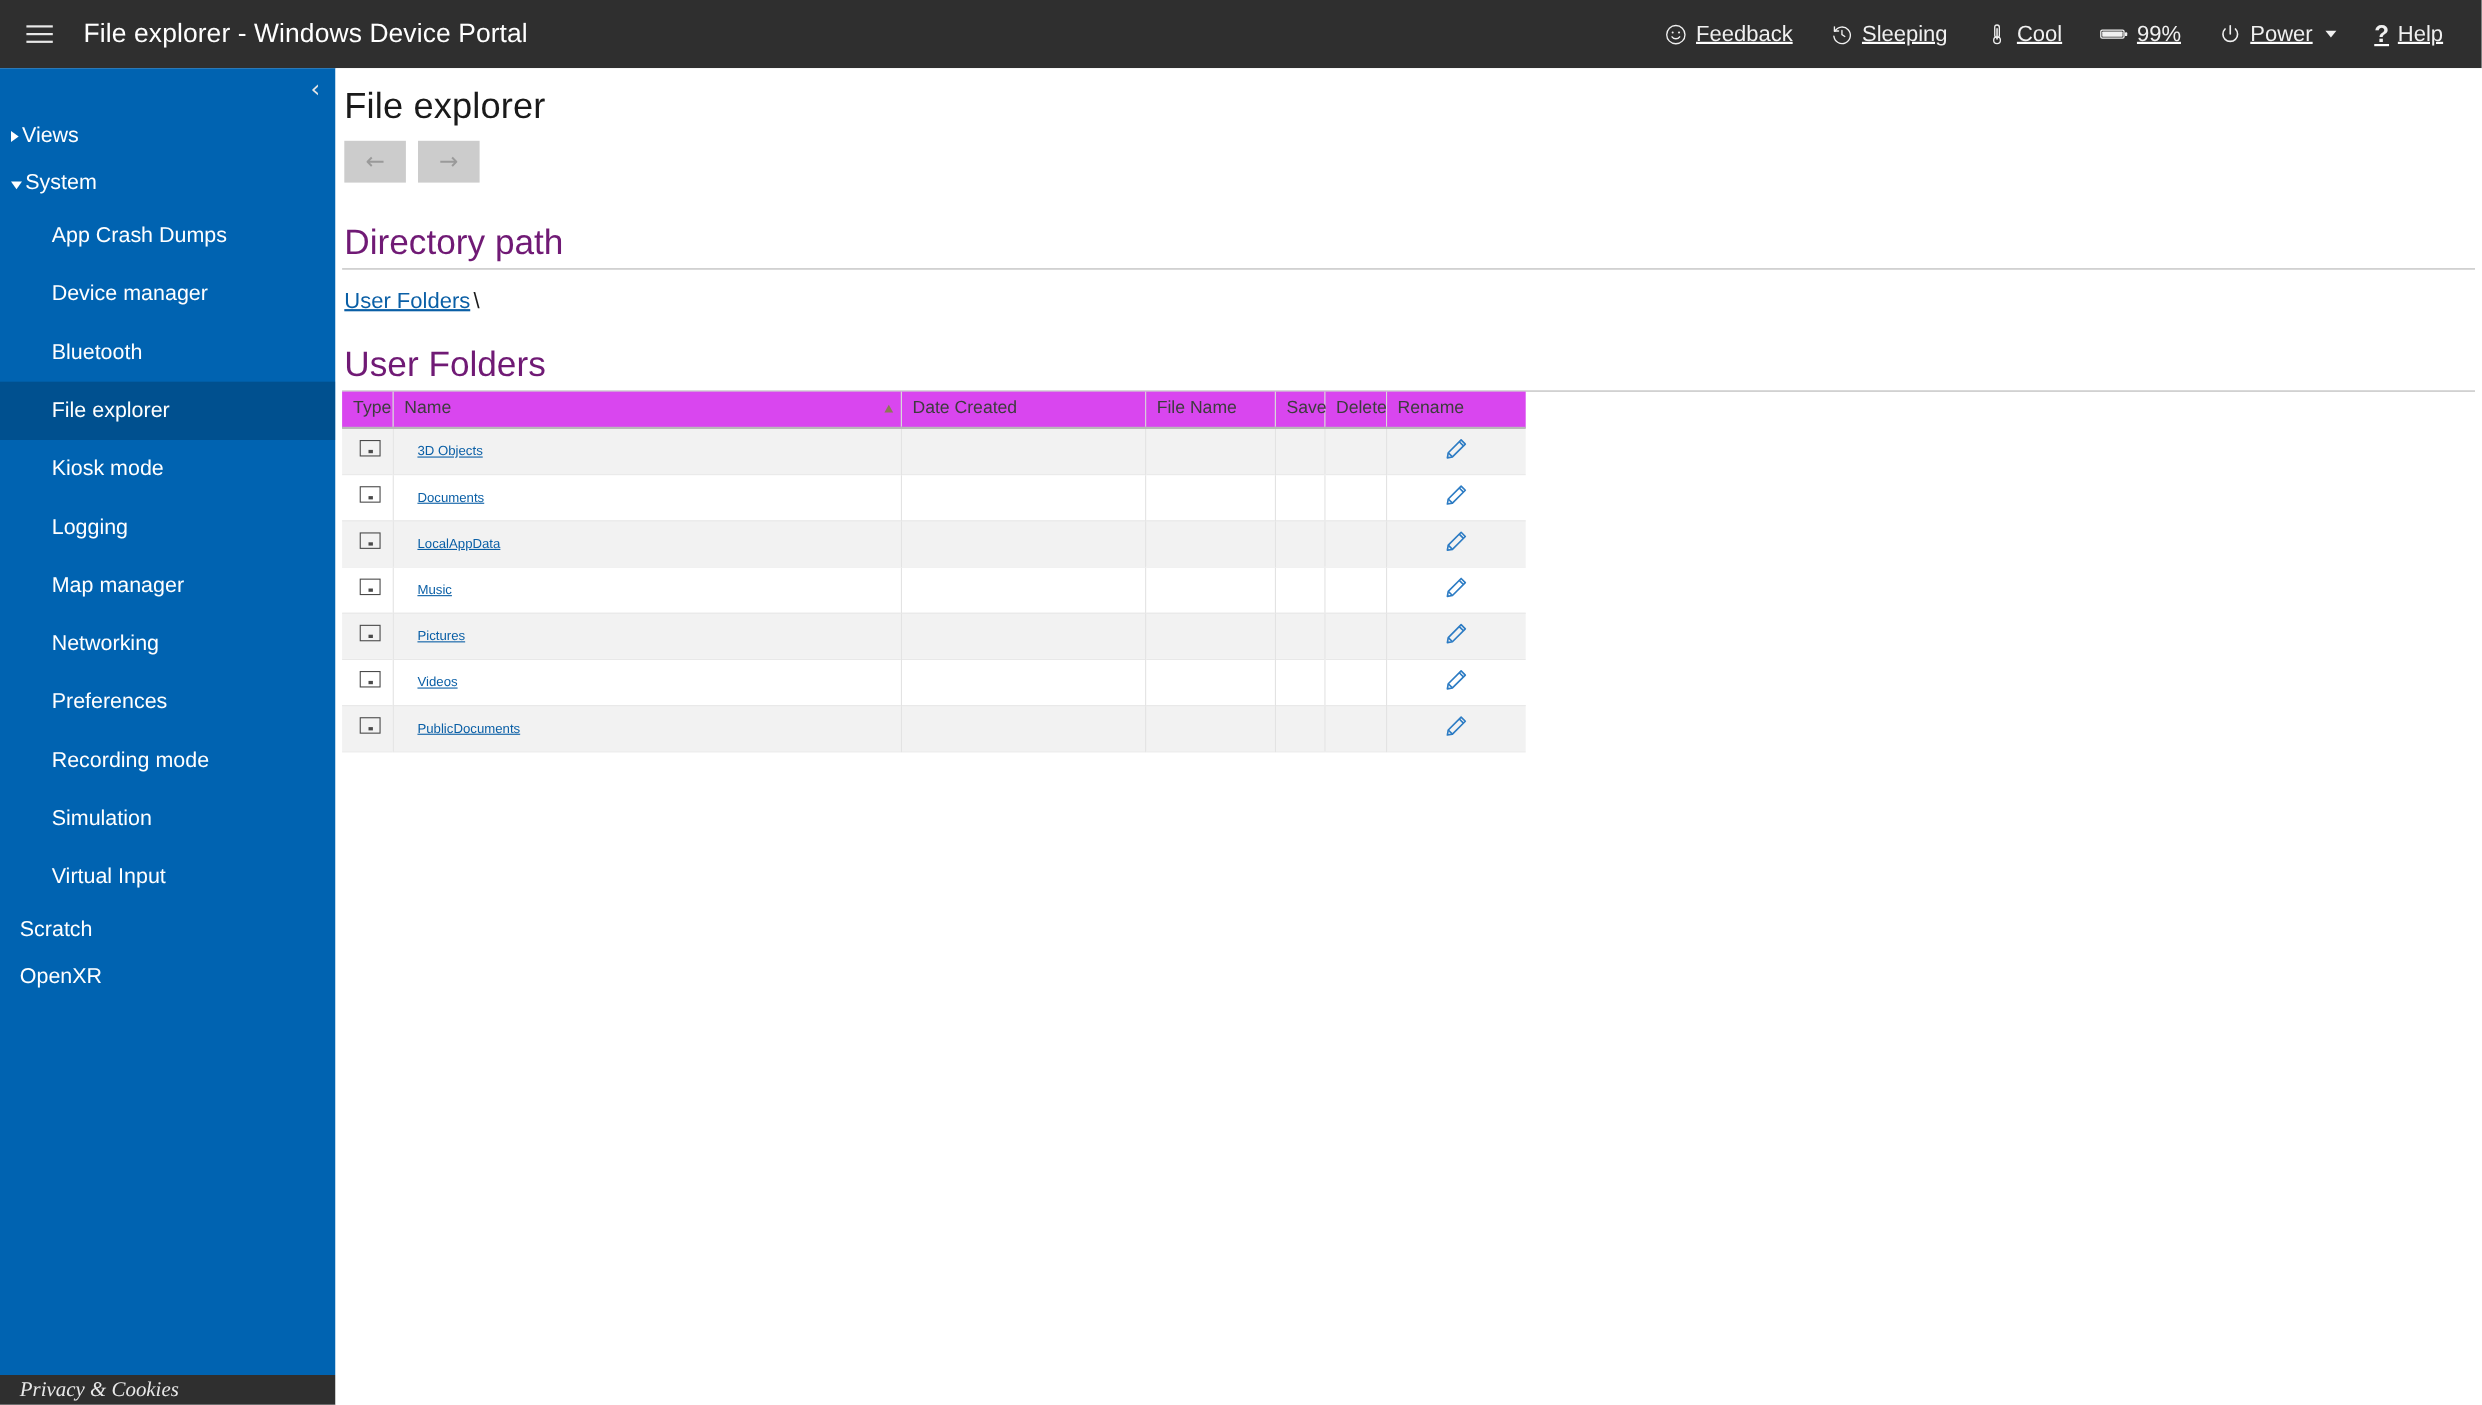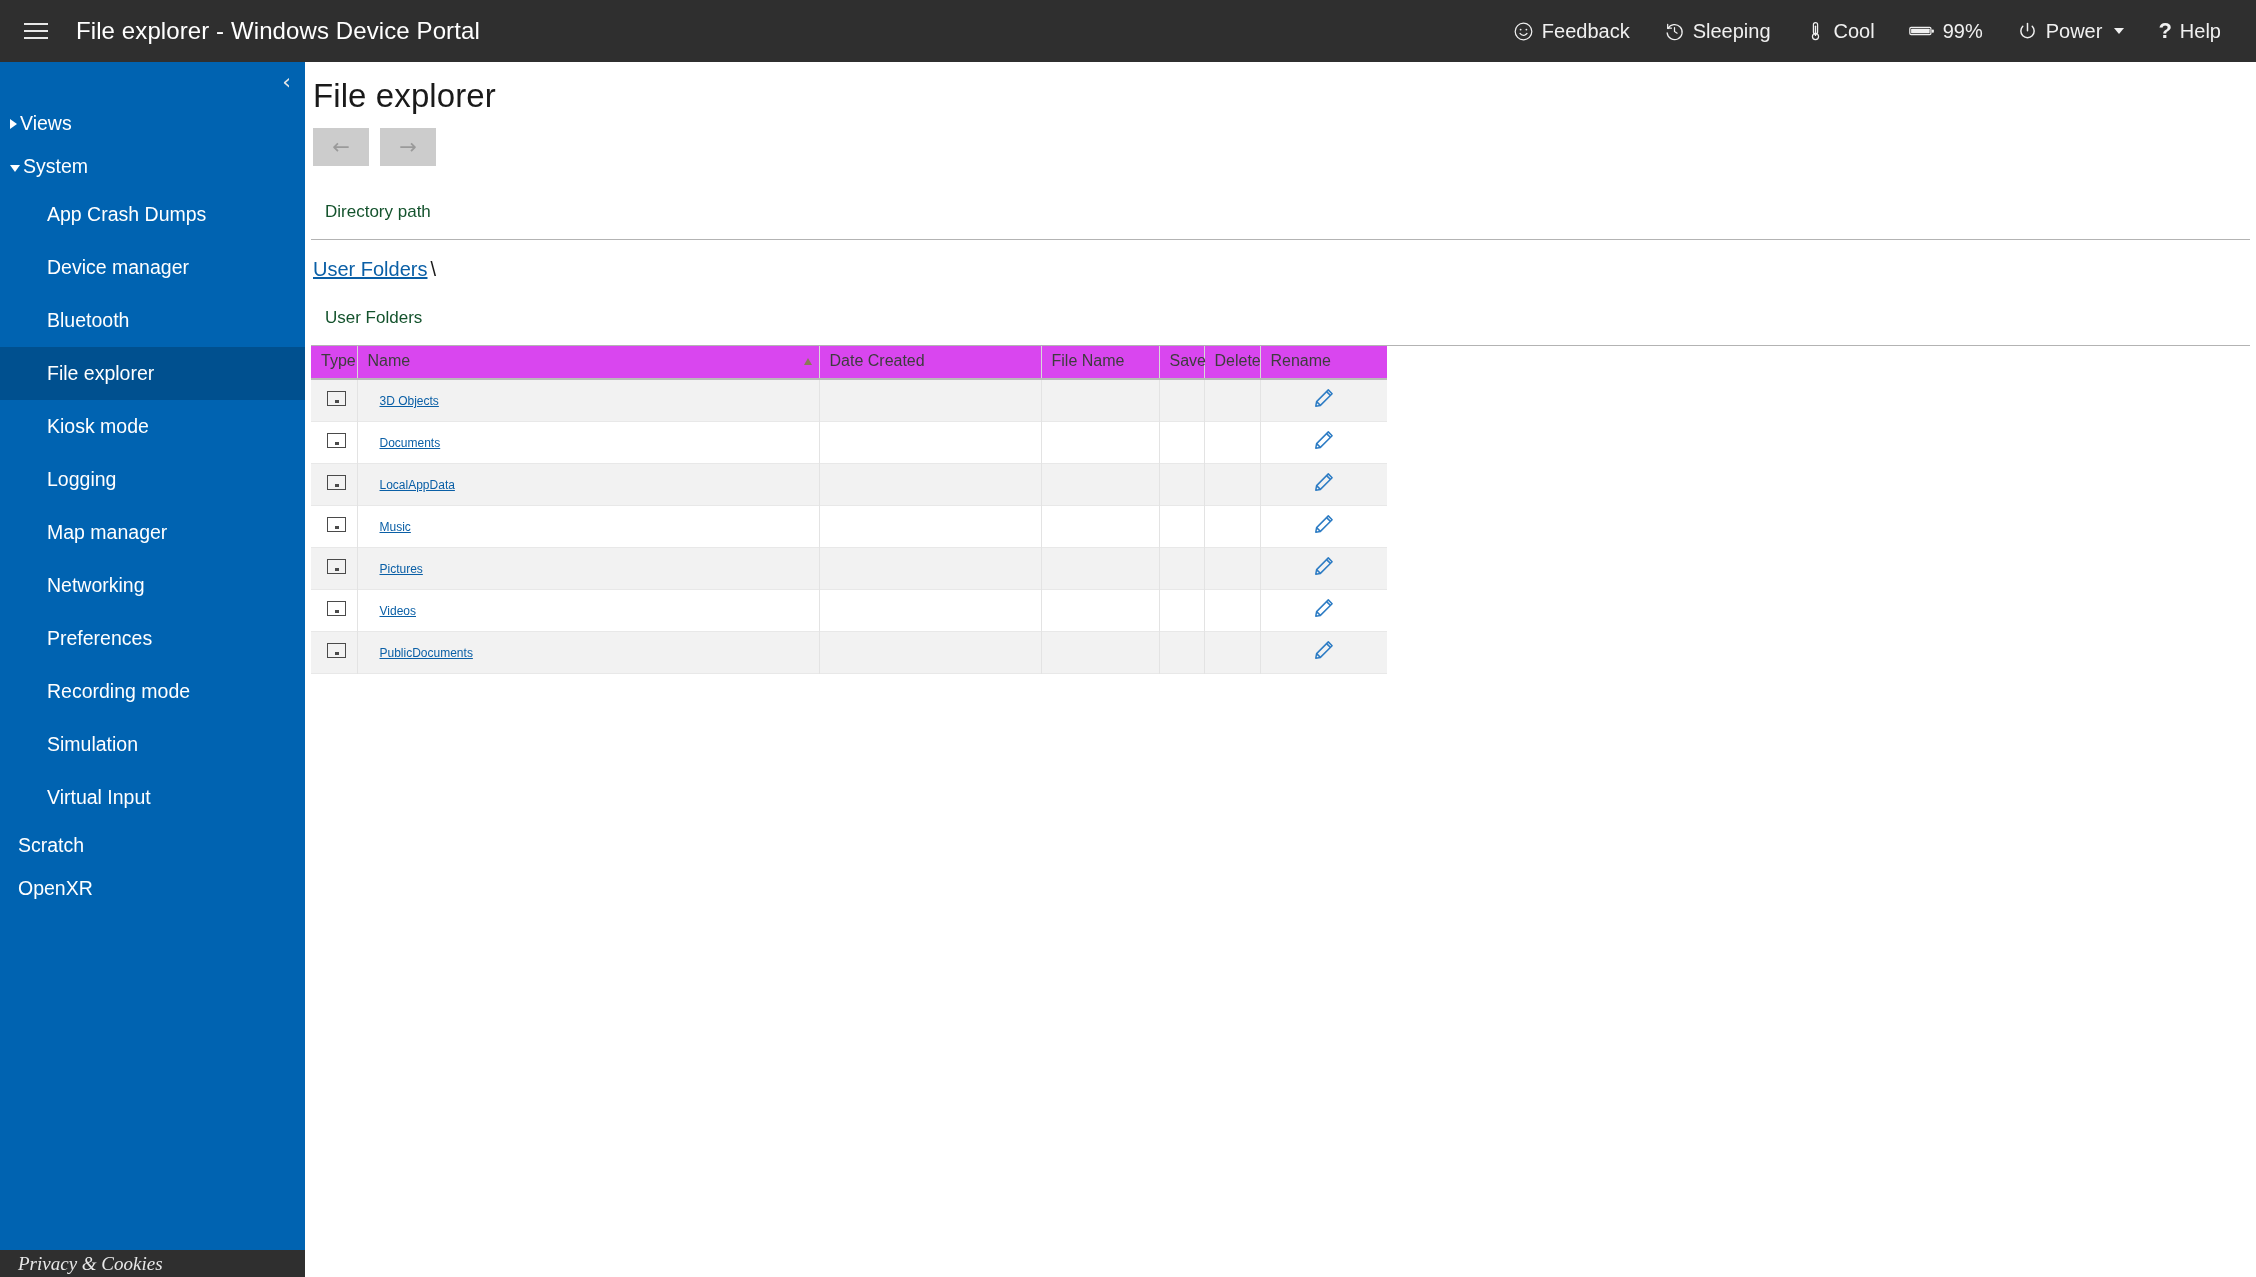--- a/index.html
+++ b/index.html
@@ -28,21 +28,21 @@
   #hamburger .bars { width: 24px; }
   #hamburger .bars i {
     display: block; height: 2px; background: #e8e8e8; margin: 5px 0;
   }
   #app-title {
     font-size: 24px; font-weight: 400; color: #ffffff;
     margin-left: 12px; letter-spacing: .1px; white-space: nowrap;
   }
   #topbar-right {
     margin-left: auto; display: flex; align-items: flex-start;
-    height: 62px; padding-right: 18px;
+    height: 62px; padding-right: 18px; text-decoration: underline;
   }
   .tbitem {
     display: flex; align-items: center; gap: 8px;
     height: 62px; padding: 0 17px;
     font-size: 20px; color: #f0f0f0; cursor: pointer; white-space: nowrap;
   }
   .tbitem .glyph { display: inline-flex; align-items: center; }
   .caret-dn {
     display: inline-block; width: 0; height: 0; margin-left: 4px;
     border-left: 5px solid transparent; border-right: 5px solid transparent;
@@ -114,22 +114,22 @@
     margin: 0; padding: 15px 0 0 8px; letter-spacing: .1px;
   }
   #navbtns { display: flex; gap: 11px; padding: 13px 0 0 8px; }
   .navbtn {
     width: 56px; height: 38px; background: #cccccc; border: none;
     display: flex; align-items: center; justify-content: center;
     color: #9a9a9a; font-size: 21px; cursor: default;
     font-family: "DejaVu Sans", sans-serif;
   }
   .sec-head {
-    font-size: 17px; font-weight: 400; color: #14532d;
-    padding: 0 0 5px 8px; margin: 12px;
+    font-size: 32px; font-weight: 400; color: #701a75;
+    padding: 0 0 5px 8px; margin: 0;
   }
   #dirpath-head { margin-top: 36px; }
   #userfolders-head { margin-top: 27px; }
   .hr {
     height: 1px; background: #b3b3b3; margin: 0 0 0 6px; width: 1939px;
   }
   #breadcrumb {
     padding: 18px 0 0 8px; font-size: 20px; color: #1a1a1a;
   }
   #breadcrumb a {

